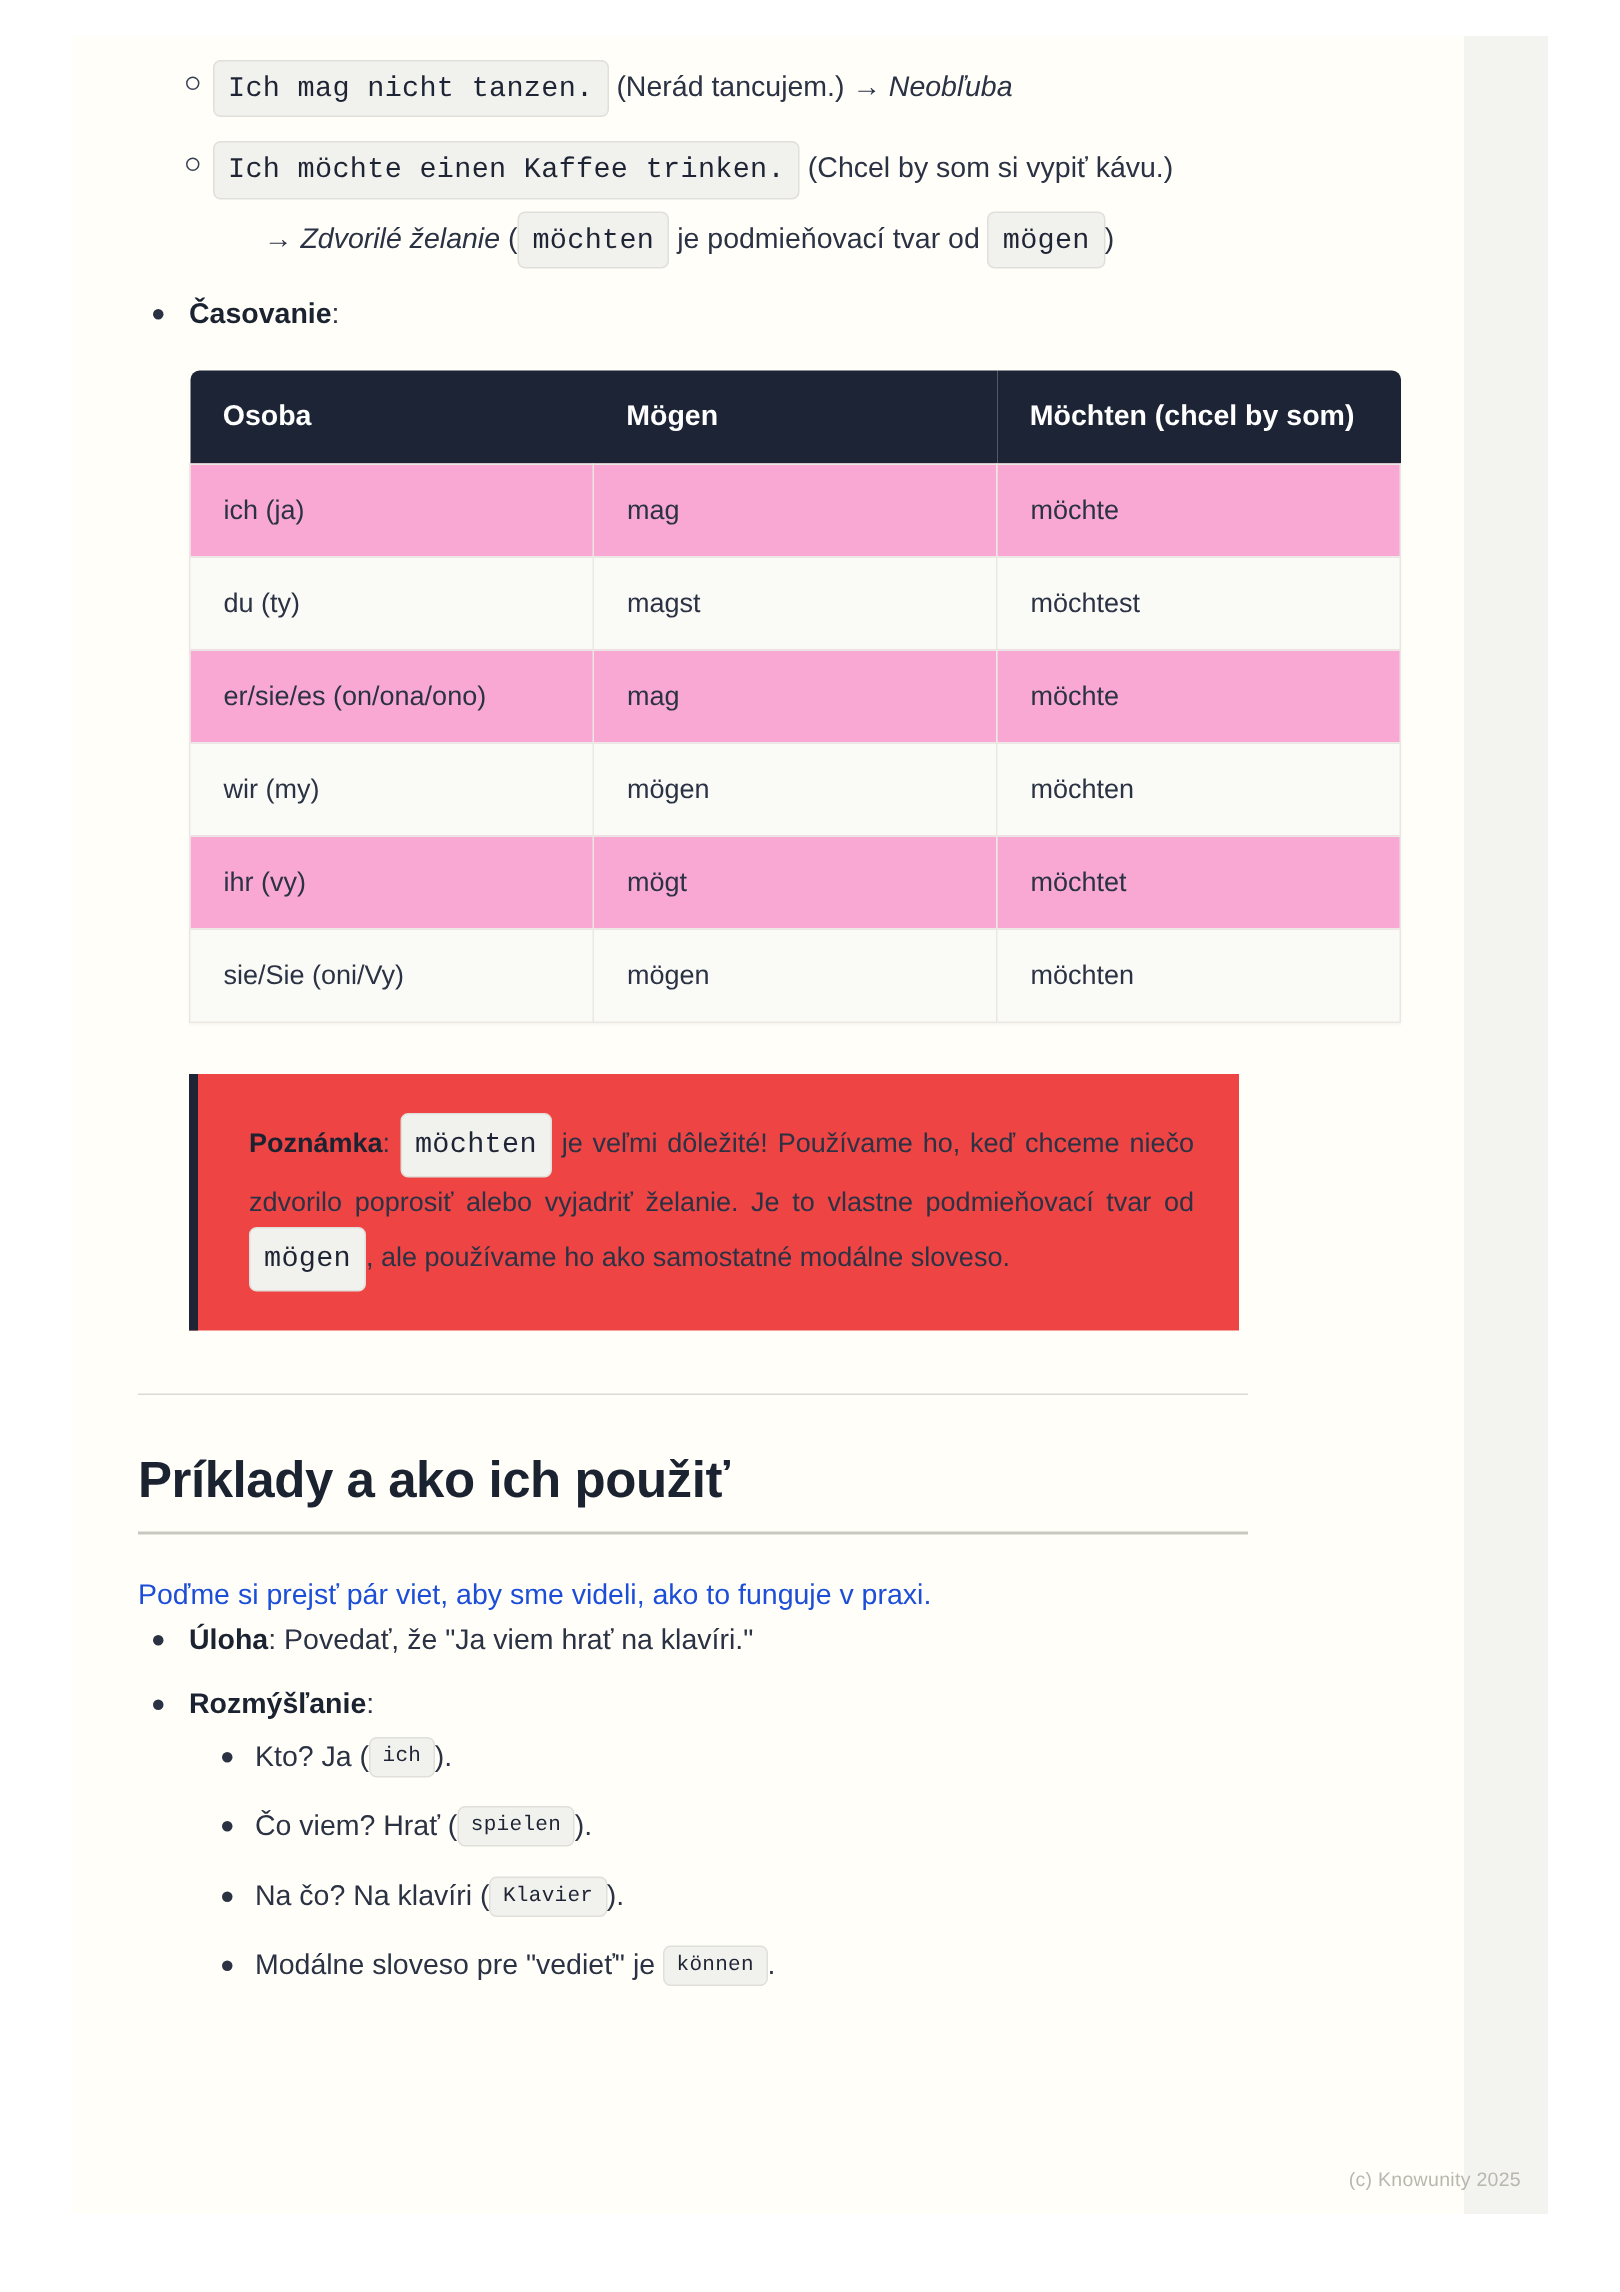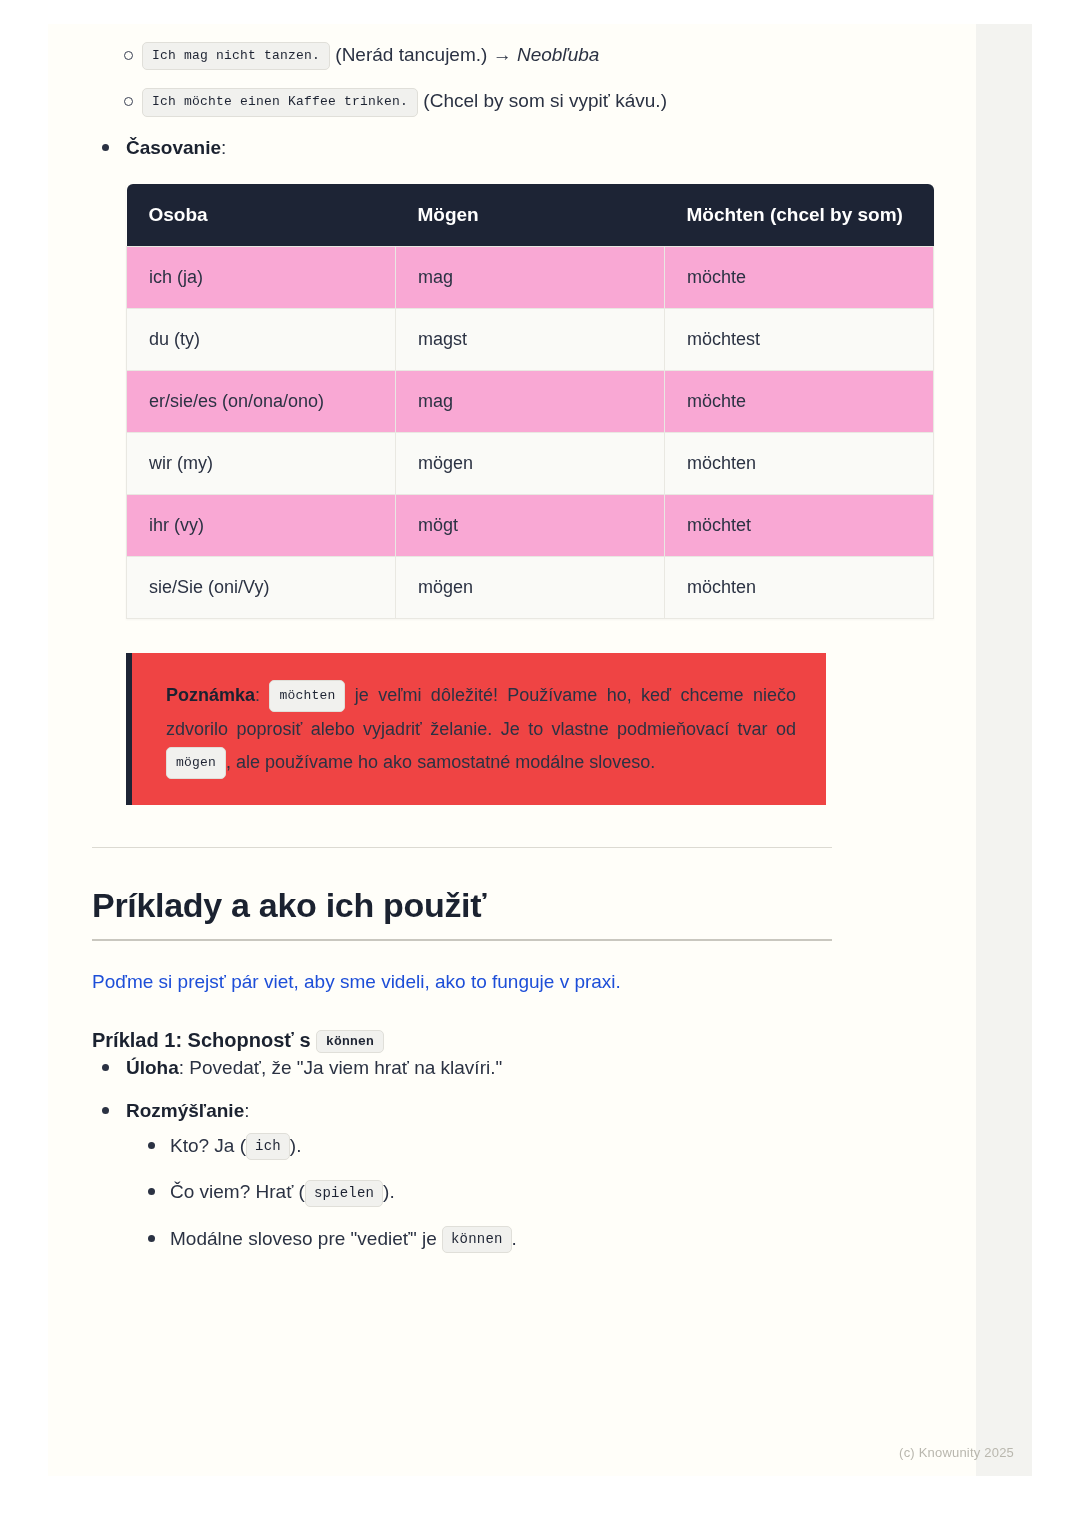--- a/index.html
+++ b/index.html
@@ -38,21 +38,21 @@
   .content {
     position: absolute;
     left: 92px;
     top: 40px;
     width: 740px;
   }
   
   .code {
     display: inline-block;
     font-family: "Liberation Mono", "DejaVu Sans Mono", monospace;
-    font-size: 13px;
+    font-size: 19px;
     background: #f1f1ee;
     border: 1px solid #e0dfd9;
     border-radius: 5px;
     padding: 3px 9px;
     color: #1e2433;
     vertical-align: middle;
     letter-spacing: 0.2px;
   }
   .code.sm {
     font-size: 14px;
@@ -215,20 +215,27 @@
     <ul class="circle">
       <li>
         <span class="code">Ich mag nicht tanzen.</span>
         <span class="txt">(Nerád tancujem.)</span>
         <span class="arrow">→</span>
         <span class="italic">Neobľuba</span>
       </li>
       <li>
         <span class="code">Ich möchte einen Kaffee trinken.</span>
         <span class="txt">(Chcel by som si vypiť kávu.)</span>
+        <span class="sub-line">
+          <span class="arrow">→</span>
+          <span class="italic">Zdvorilé želanie</span>
+          <span class="txt">(</span><span class="code">möchten</span>
+          <span class="txt">je podmieňovací tvar od</span>
+          <span class="code">mögen</span><span class="txt">)</span>
+        </span>
       </li>
     </ul>
 
     <ul class="lvl1">
       <li>
         <b class="strong">Časovanie</b><span>:</span>
       </li>
     </ul>
 
     <table class="conj">
@@ -280,40 +287,39 @@
       <span class="code">mögen</span><span>, ale používame ho ako samostatné modálne sloveso.</span>
     </div>
 
     <hr class="sep">
 
     <h1 class="section">Príklady a ako ich použiť</h1>
     <div class="h1-rule"></div>
 
     <p class="para">Poďme si prejsť pár viet, aby sme videli, ako to funguje v praxi.</p>
 
-    <h3 class="example-title">
-      <span>Príklad 1: Schopnosť s</span>
-      <span class="code">können</span>
-    </h3>
 
     <ul class="lvl1">
       <li>
         <b class="strong">Úloha</b><span>:</span>
         <span>Povedať, že "Ja viem hrať na klavíri."</span>
       </li>
       <li>
         <b class="strong">Rozmýšľanie</b><span>:</span>
         <ul class="lvl2">
           <li>
             <span>Kto? Ja (</span><span class="code sm">ich</span><span>).</span>
           </li>
           <li>
             <span>Čo viem? Hrať (</span><span class="code sm">spielen</span><span>).</span>
           </li>
           <li>
+            <span>Na čo? Na klavíri (</span><span class="code sm">Klavier</span><span>).</span>
+          </li>
+          <li>
             <span>Modálne sloveso pre "vedieť" je</span>
             <span class="code sm">können</span><span>.</span>
           </li>
         </ul>
       </li>
     </ul>
 
   </div>
 
   <div class="watermark">(c) Knowunity 2025</div>

